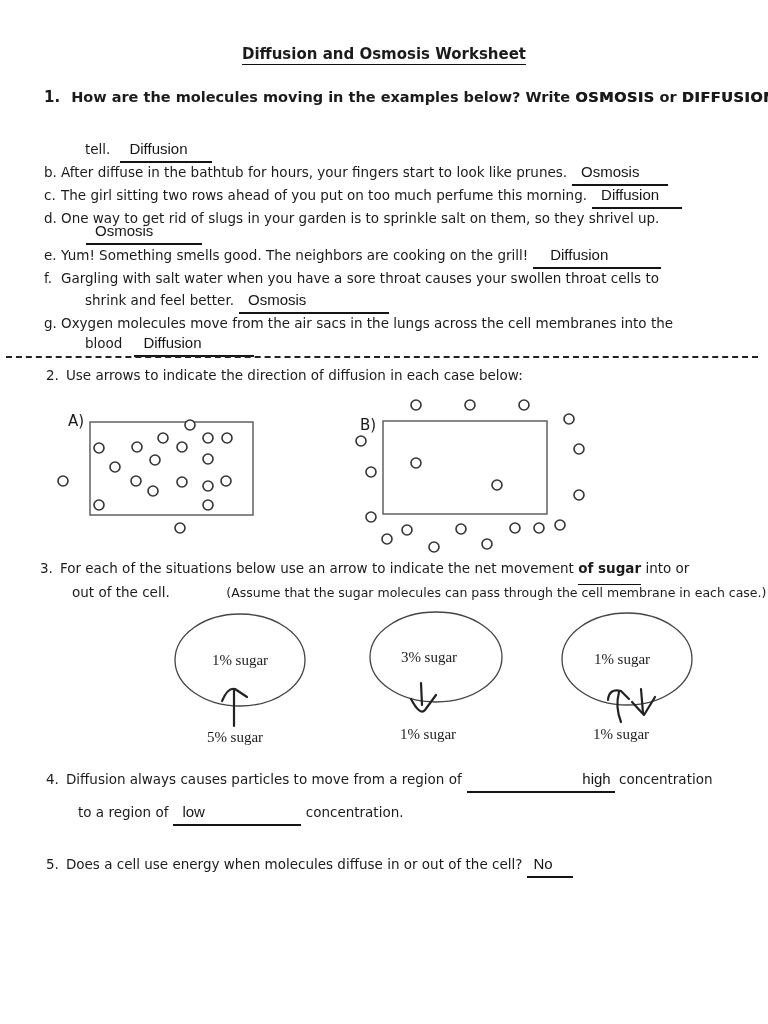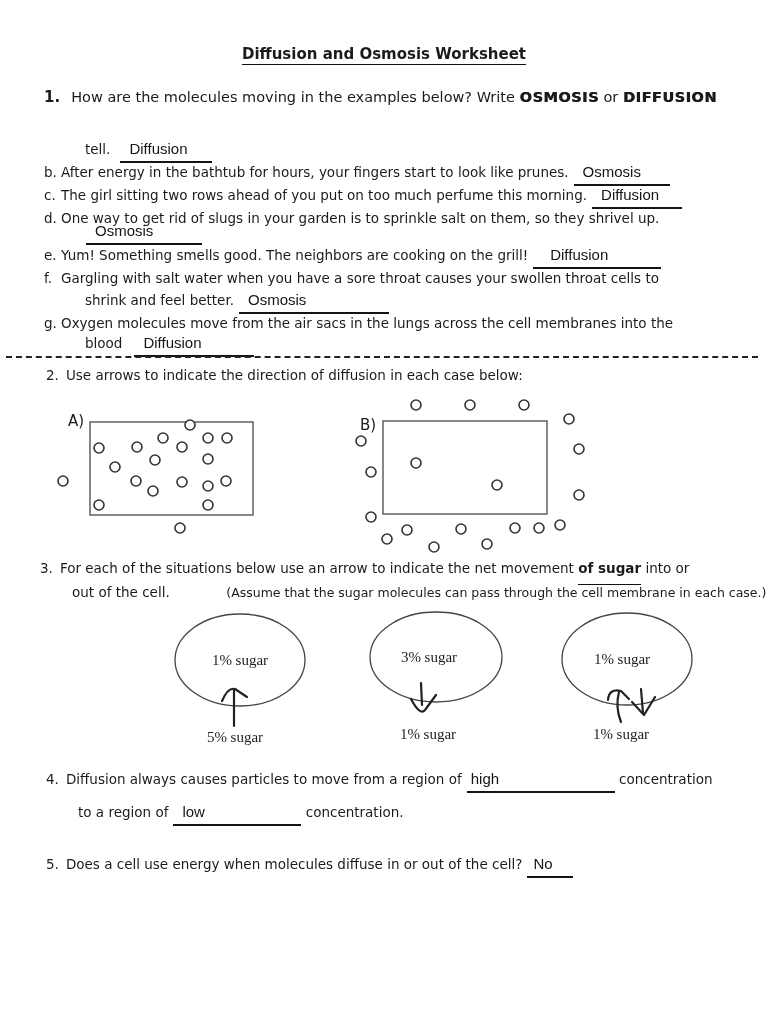--- a/index.html
+++ b/index.html
@@ -3,27 +3,27 @@
 <meta charset="utf-8">
 <style>
   html,body{margin:0;padding:0;background:#ffffff;}
   .page{position:relative;width:768px;height:1024px;background:#fff;overflow:hidden;
         font-family:"DejaVu Sans",sans-serif;color:#1b1b1b;}
   .line{position:absolute;white-space:nowrap;font-size:13.5px;line-height:18px;color:#1b1b1b;}
   .title{left:0;right:0;text-align:center;font-size:15px;font-weight:bold;}
   .title .u{border-bottom:1.6px solid #111;padding-bottom:1px;}
   .qnum{display:inline-block;margin-right:7px;}
   .q1num{font-size:15px;font-weight:bold;margin-right:11px;}
-  .bold{font-weight:normal;font-size:14.5px;}
+  .bold{font-weight:bold;font-size:14.5px;}
   .kw{font-weight:bold;letter-spacing:.5px;text-shadow:.5px 0 0 currentColor;}
   .letter{display:inline-block;width:17px;}
   .blank{display:inline-block;box-sizing:border-box;border-bottom:2px solid #141414;
          padding:0 4px 3px 9px;margin-left:5px;vertical-align:baseline;}
   .ans{font-family:"Liberation Sans",sans-serif;font-size:15px;color:#151515;}
-  .center{text-align:left;padding-left:4px;}
+  .center{text-align:right;padding-left:4px;}
   .dash{position:absolute;left:6px;top:356px;width:752px;height:0;border-top:2px dashed #222;}
   .note{position:absolute;left:597px;top:362px;width:160px;
         font-family:"Liberation Sans",sans-serif;font-size:13.5px;line-height:19px;color:#2a2a2a;}
   .note span{display:block;}
   .note span:first-child{text-indent:4px;}
   svg{position:absolute;overflow:visible;}
   .dlabel{font-family:"DejaVu Sans",sans-serif;font-size:15px;fill:#1b1b1b;}
   .membrane{fill:none;stroke:#555;stroke-width:1.4;}
   .molecule{fill:#fff;stroke:#333;stroke-width:1.6;}
   .cellwall{fill:none;stroke:#444;stroke-width:1.3;}
@@ -43,21 +43,21 @@
 
   <div class="line" style="top:88px;left:44px">
     <span class="q1num">1.</span><span class="bold">How are the molecules moving in the examples below? Write </span><span class="bold kw">OSMOSIS</span><span class="bold"> or </span><span class="bold kw">DIFFUSION</span>
   </div>
 
   <div class="line" style="top:140px;left:85px">
     <span>tell.</span><span class="blank" style="width:92px;margin-left:10px"><span class="ans">Diffusion</span></span>
   </div>
 
   <div class="line" style="top:163px;left:44px">
-    <span class="letter">b.</span><span>After energy in the bathtub for hours, your fingers start to look like prunes.</span><span class="blank" style="width:96px"><span class="ans">Osmosis</span></span>
+    <span class="letter">b.</span><span>After diffuse in the bathtub for hours, your fingers start to look like prunes.</span><span class="blank" style="width:96px"><span class="ans">Osmosis</span></span>
   </div>
 
   <div class="line" style="top:186px;left:44px">
     <span class="letter">c.</span><span>The girl sitting two rows ahead of you put on too much perfume this morning.</span><span class="blank" style="width:90px"><span class="ans">Diffusion</span></span>
   </div>
 
   <div class="line" style="top:209px;left:44px">
     <span class="letter">d.</span><span>One way to get rid of slugs in your garden is to sprinkle salt on them, so they shrivel up.</span>
   </div>
   <div class="line" style="top:222px;left:86px">

